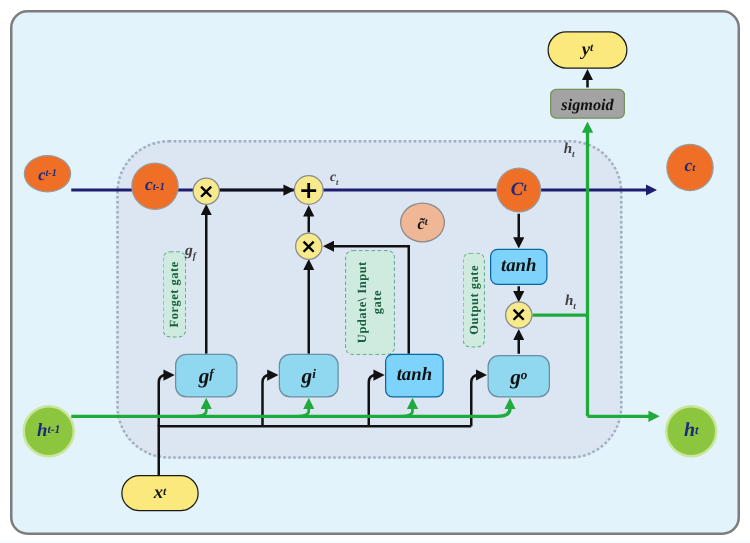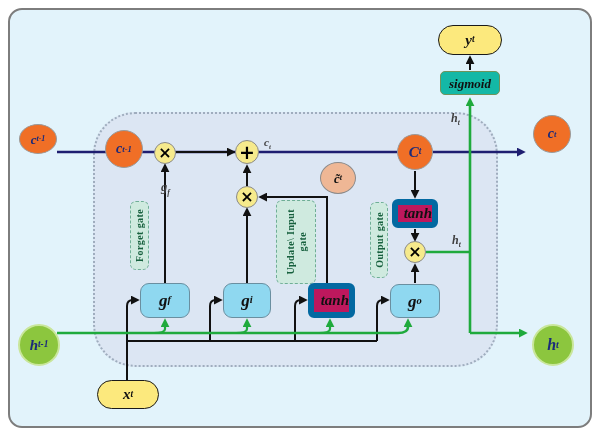--- a/index.html
+++ b/index.html
@@ -11,22 +11,22 @@
   .panel-cell{left:93px;top:112px;width:405px;height:255px;background:#dce6f3;
        border:2px dotted #9fadbe;border-radius:42px;}
   svg.wires{left:0;top:0;width:600px;height:434px;}
   .node{position:absolute;box-sizing:border-box;display:flex;align-items:center;
        justify-content:center;font-weight:bold;font-style:italic;line-height:1;}
   .circ{border-radius:50%;}
   .orange{background:#f06f26;border:1px solid #9a9a9a;color:#1b2a7a;}
   .greenc{background:#8cc63e;border:2px solid #c9e69b;color:#1b2a7a;}
   .pill{background:#fce97d;border:1.6px solid #1a1a1a;border-radius:15px;color:#111;}
   .bluebox{background:#8fd8f0;border:1px solid #6a8fa0;border-radius:9px;color:#111;}
-  .tanhbox{background:#be185d;border:6px solid #0369a1;border-radius:6px;color:#111;justify-content:flex-end;}
-  .sigbox{background:#14b8a6;border:1px solid #72935a;border-radius:5px;color:#111;}
+  .tanhbox{background:#7dd3fc;border:1px solid #0369a1;border-radius:6px;color:#111;}
+  .sigbox{background:#a3a3a3;border:1px solid #72935a;border-radius:5px;color:#111;}
   .salmon{background:#efb795;border:1px solid #8a8a8a;border-radius:50%;color:#111;}
   .op{background:#f6ea8c;border:1px solid #8a8a8a;border-radius:50%;color:#000;
       font-family:"DejaVu Sans",sans-serif;font-style:normal;}
   .gatebox{position:absolute;box-sizing:border-box;background:#cfeadf;
       border:1px dashed #6fae96;border-radius:6px;display:flex;align-items:center;
       justify-content:center;gap:1px;}
   .vtext{writing-mode:vertical-rl;transform:rotate(180deg);
       font-family:"Liberation Serif",serif;font-weight:bold;font-size:10px;
       color:#17603e;letter-spacing:.4px;text-align:center;}
   .wlabel{position:absolute;font-weight:bold;font-style:italic;color:#404040;
@@ -157,21 +157,21 @@
 <div class="node op" style="left:236px;top:186px;width:22px;height:22px;font-size:16px;">
   <span>×</span>
 </div>
 <div class="node op" style="left:404px;top:241px;width:22px;height:22px;font-size:16px;">
   <span>×</span>
 </div>
 
 <div class="wlabel" style="left:264px;top:136px;font-size:11px;">
   <span>c</span><sub>t</sub>
 </div>
-<div class="wlabel" style="left:148px;top:180px;font-size:12.5px;margin-left:13px;">
+<div class="wlabel" style="left:148px;top:193px;font-size:12.5px;">
   <span>g</span><sub>f</sub>
 </div>
 <div class="wlabel" style="left:451px;top:111px;font-size:12px;">
   <span>h</span><sub>t</sub>
 </div>
 <div class="wlabel" style="left:452px;top:233px;font-size:12px;">
   <span>h</span><sub>t</sub>
 </div>
 
 </body></html>

